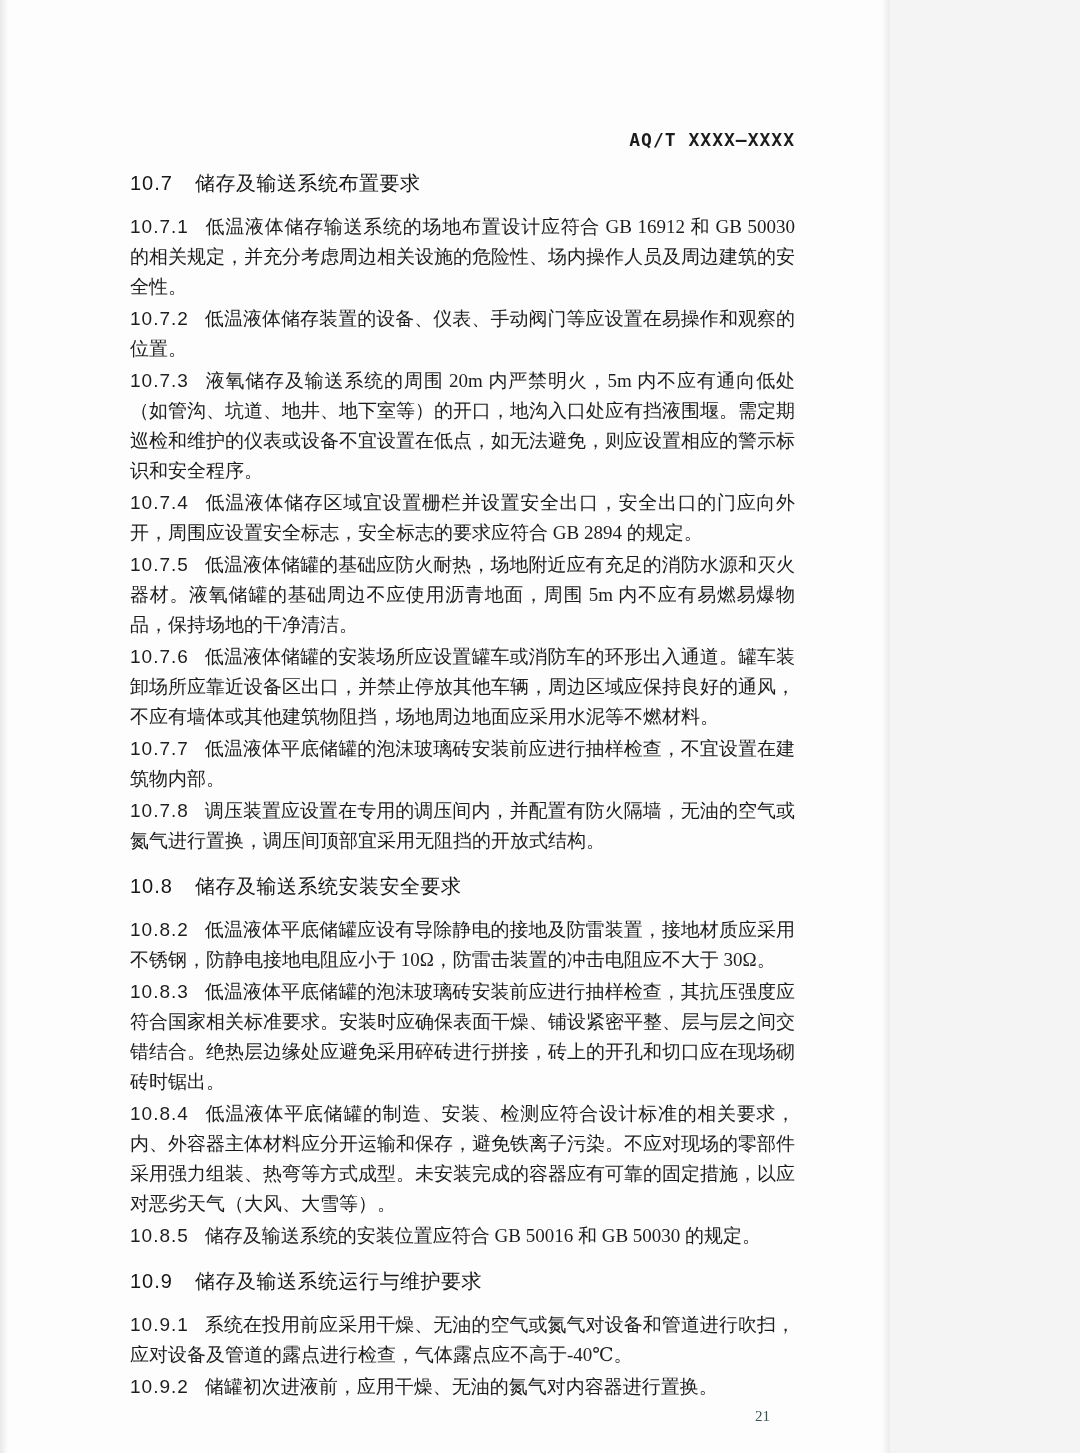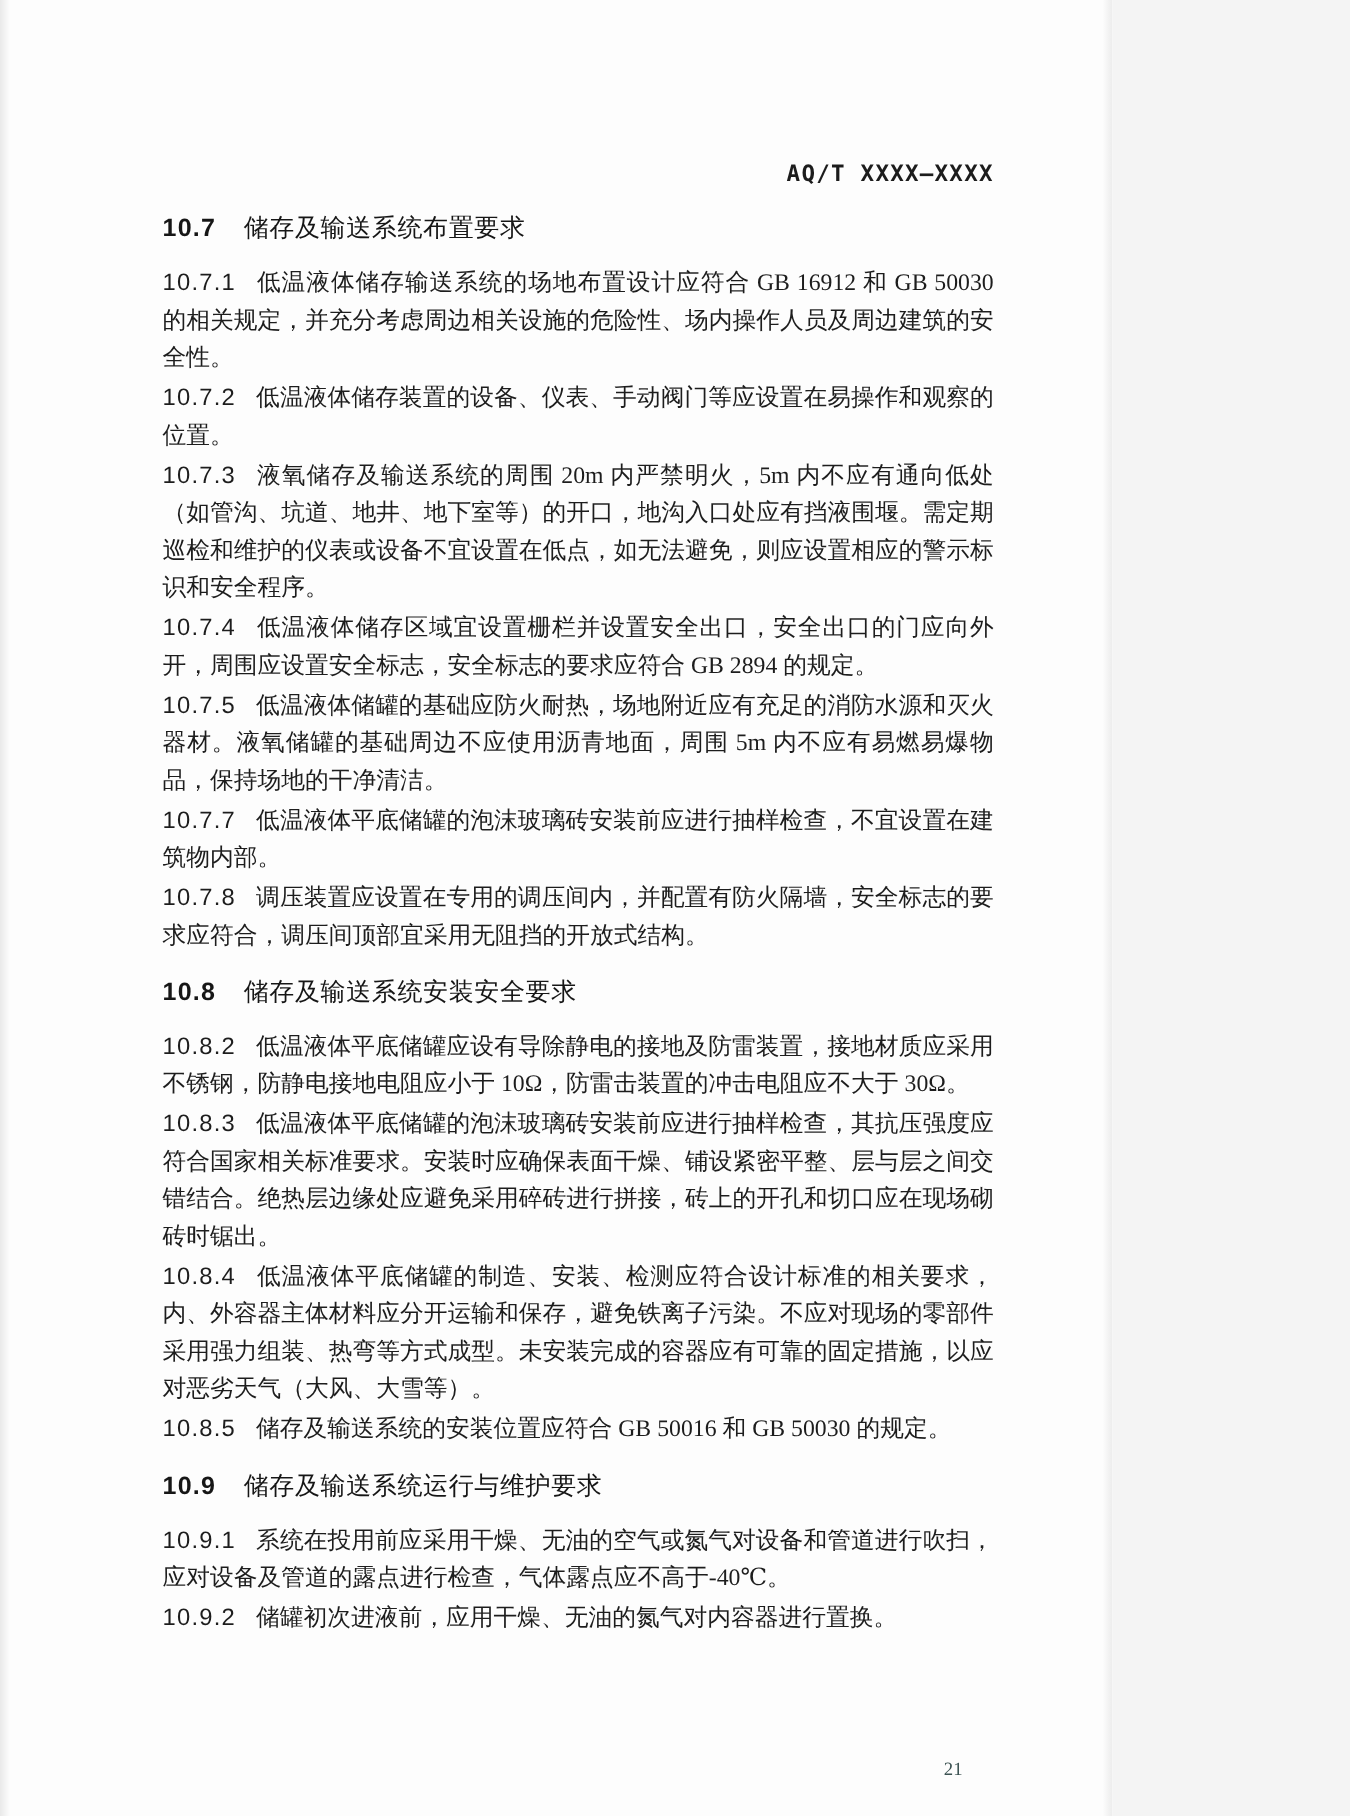--- a/index.html
+++ b/index.html
@@ -42,21 +42,21 @@
 
   h2.section-heading {
     margin: 15px 0 14px 0;
     font-size: 20px;
     line-height: 30px;
     color: #161616;
     font-weight: normal;
   }
   h2 .sec-num {
     font-family: "Liberation Sans", "DejaVu Sans", sans-serif;
-    font-weight: 700;
+    font-weight: 400;
     margin-right: 22px;
     letter-spacing: 1px;
   }
   h2 .sec-title {
     font-family: "Liberation Sans", "DejaVu Sans", sans-serif;
     font-weight: normal;
     letter-spacing: 0.5px;
   }
 
   p.clause {
@@ -91,22 +91,23 @@
     <div class="doc-header">AQ/T XXXX—XXXX</div>
 
     <h2 class="section-heading">
       <span class="sec-num">10.7</span><span class="sec-title">储存及输送系统布置要求</span>
     </h2>
     <p class="clause"><span class="clause-num">10.7.1</span><span class="clause-text">低温液体储存输送系统的场地布置设计应符合 GB 16912 和 GB 50030 的相关规定，并充分考虑周边相关设施的危险性、场内操作人员及周边建筑的安全性。</span></p>
     <p class="clause"><span class="clause-num">10.7.2</span><span class="clause-text">低温液体储存装置的设备、仪表、手动阀门等应设置在易操作和观察的位置。</span></p>
     <p class="clause"><span class="clause-num">10.7.3</span><span class="clause-text">液氧储存及输送系统的周围 20m 内严禁明火，5m 内不应有通向低处（如管沟、坑道、地井、地下室等）的开口，地沟入口处应有挡液围堰。需定期巡检和维护的仪表或设备不宜设置在低点，如无法避免，则应设置相应的警示标识和安全程序。</span></p>
     <p class="clause"><span class="clause-num">10.7.4</span><span class="clause-text">低温液体储存区域宜设置栅栏并设置安全出口，安全出口的门应向外开，周围应设置安全标志，安全标志的要求应符合 GB 2894 的规定。</span></p>
     <p class="clause"><span class="clause-num">10.7.5</span><span class="clause-text">低温液体储罐的基础应防火耐热，场地附近应有充足的消防水源和灭火器材。液氧储罐的基础周边不应使用沥青地面，周围 5m 内不应有易燃易爆物品，保持场地的干净清洁。</span></p>
+    <p class="clause"><span class="clause-num">10.7.6</span><span class="clause-text">低温液体储罐的安装场所应设置罐车或消防车的环形出入通道。罐车装卸场所应靠近设备区出口，并禁止停放其他车辆，周边区域应保持良好的通风，不应有墙体或其他建筑物阻挡，场地周边地面应采用水泥等不燃材料。</span></p>
     <p class="clause"><span class="clause-num">10.7.7</span><span class="clause-text">低温液体平底储罐的泡沫玻璃砖安装前应进行抽样检查，不宜设置在建筑物内部。</span></p>
-    <p class="clause"><span class="clause-num">10.7.8</span><span class="clause-text">调压装置应设置在专用的调压间内，并配置有防火隔墙，安全标志的要求应符合，调压间顶部宜采用无阻挡的开放式结构。</span></p>
+    <p class="clause"><span class="clause-num">10.7.8</span><span class="clause-text">调压装置应设置在专用的调压间内，并配置有防火隔墙，无油的空气或氮气进行置换，调压间顶部宜采用无阻挡的开放式结构。</span></p>
 
     <h2 class="section-heading">
       <span class="sec-num">10.8</span><span class="sec-title">储存及输送系统安装安全要求</span>
     </h2>
     <p class="clause"><span class="clause-num">10.8.2</span><span class="clause-text">低温液体平底储罐应设有导除静电的接地及防雷装置，接地材质应采用不锈钢，防静电接地电阻应小于 10Ω，防雷击装置的冲击电阻应不大于 30Ω。</span></p>
     <p class="clause"><span class="clause-num">10.8.3</span><span class="clause-text">低温液体平底储罐的泡沫玻璃砖安装前应进行抽样检查，其抗压强度应符合国家相关标准要求。安装时应确保表面干燥、铺设紧密平整、层与层之间交错结合。绝热层边缘处应避免采用碎砖进行拼接，砖上的开孔和切口应在现场砌砖时锯出。</span></p>
     <p class="clause"><span class="clause-num">10.8.4</span><span class="clause-text">低温液体平底储罐的制造、安装、检测应符合设计标准的相关要求，内、外容器主体材料应分开运输和保存，避免铁离子污染。不应对现场的零部件采用强力组装、热弯等方式成型。未安装完成的容器应有可靠的固定措施，以应对恶劣天气（大风、大雪等）。</span></p>
     <p class="clause"><span class="clause-num">10.8.5</span><span class="clause-text">储存及输送系统的安装位置应符合 GB 50016 和 GB 50030 的规定。</span></p>
 
     <h2 class="section-heading">

